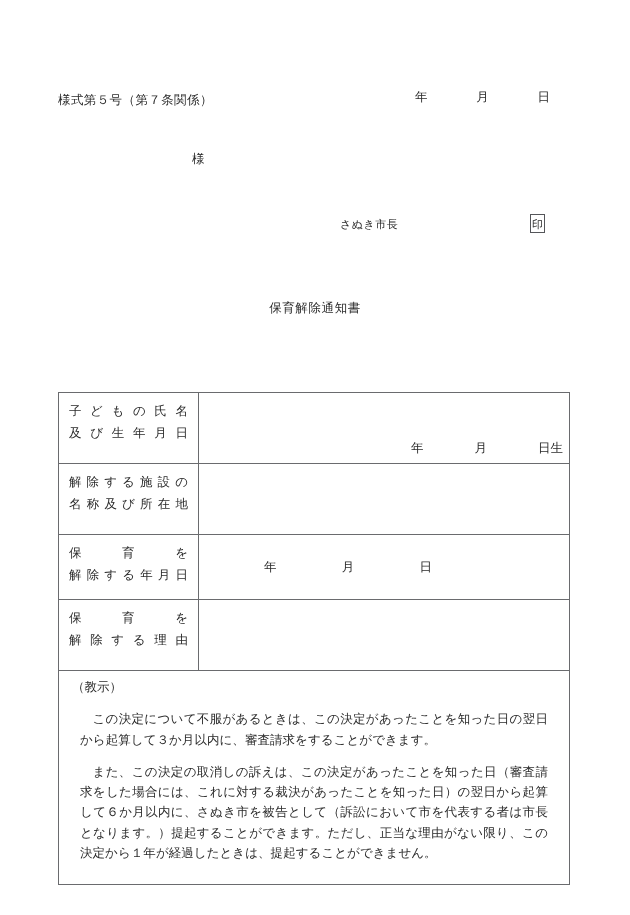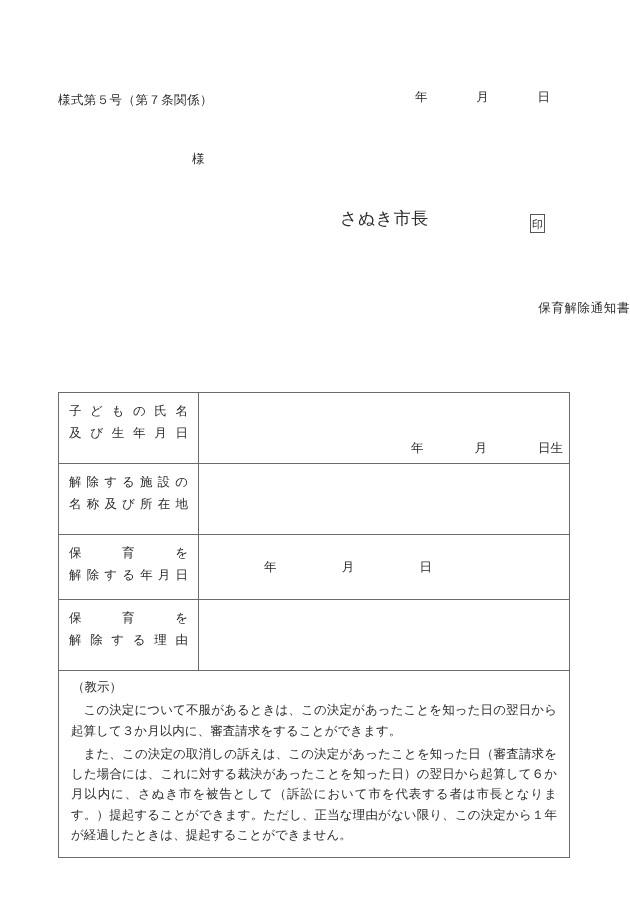--- a/index.html
+++ b/index.html
@@ -47,22 +47,22 @@
   .recipient {
     position: absolute;
     left: 192px;
     top: 151px;
     font-size: 12.5px;
   }
 
   .issuer {
     position: absolute;
     left: 340px;
-    top: 207px;
-    font-size: 17px;
+    top: 217px;
+    font-size: 11px;
     letter-spacing: 0.5px;
     text-align: center;
   }
 
   .seal-box {
     position: absolute;
     left: 530px;
     top: 214px;
     width: 15px;
     height: 19px;
@@ -71,21 +71,21 @@
     line-height: 19px;
     text-align: center;
     box-sizing: border-box;
   }
 
   .doc-title {
     position: absolute;
     left: 0;
     right: 0;
     top: 300px;
-    text-align: right;
+    text-align: center;
     font-size: 12.5px;
     letter-spacing: 0.6px;
     font-family: Liberation Serif, serif;
   }
 
   .intro {
     position: absolute;
     left: 72px;
     top: 366px;
     font-size: 12.5px;
@@ -160,21 +160,21 @@
     font-size: 12.5px;
     line-height: 1.62;
     padding-left: 4px;
   }
   .notice-para {
     font-size: 12.5px;
     line-height: 1.62;
     text-align: justify;
     text-justify: inter-character;
     text-indent: 1em;
-    margin: 3px;
+    margin: 12px;
     letter-spacing: 0.05px;
   }
 </style>
 </head>
 <body>
 
 <div class="page">
 
   <div class="form-no">様式第５号（第７条関係）</div>
 

